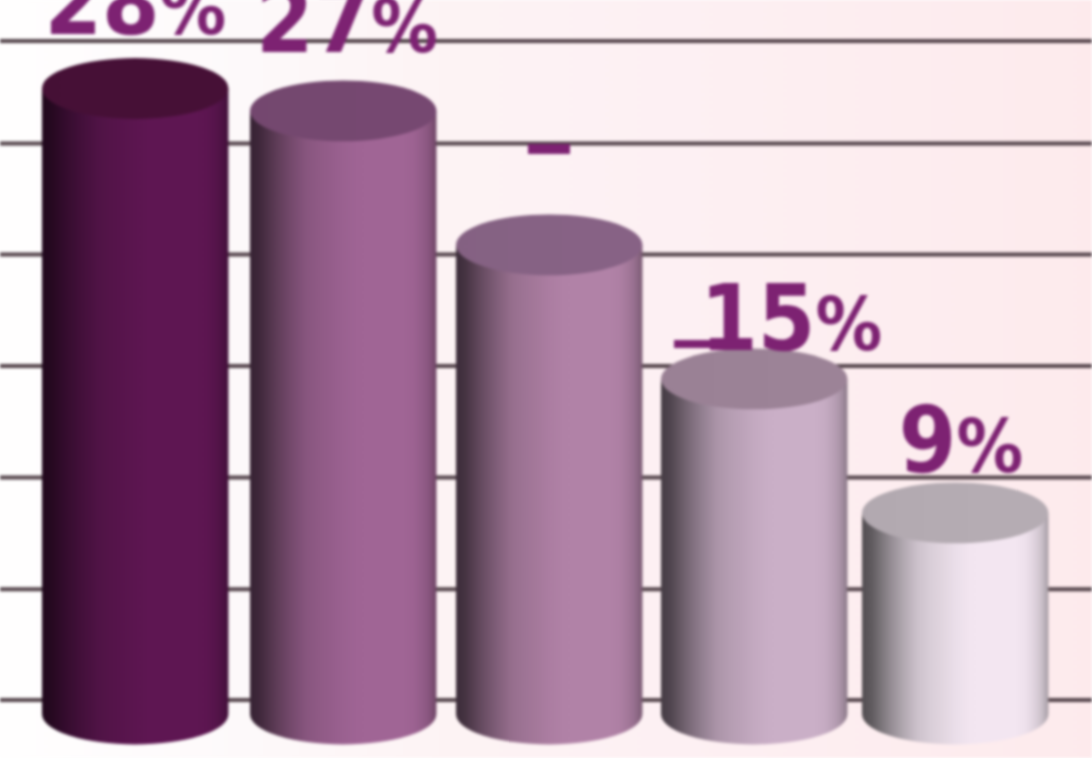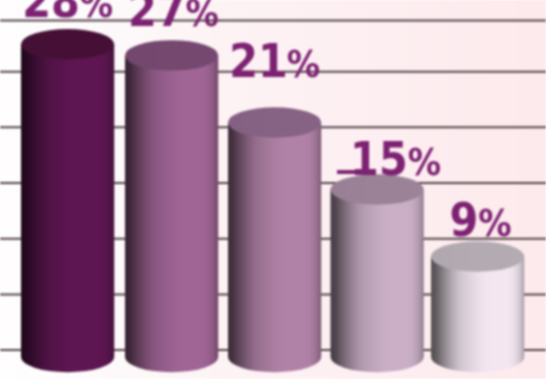--- a/index.html
+++ b/index.html
@@ -187,20 +187,19 @@
           </g>
           <g>
             <path d="M 431 256.47 L 431 357 A 46.6 15.2 0 0 0 524.2 357 L 524.2 256.47 Z" fill="url(#body-grad-4)"></path>
             <ellipse cx="477.6" cy="256.47" rx="46.6" ry="15.2" fill="url(#top-grad-4)"></ellipse>
           </g>
         </g>
     </svg>
 
     <div class="value-label" id="label-0" style="left: 22.2px; top: -22.2px; color: rgb(125, 34, 114);"><span class="num">28</span><span class="pct">%</span></div>
     <div class="value-label" id="label-1" style="left: 128px; top: -12.7px; color: rgb(125, 34, 114);"><span class="num">27</span><span class="pct">%</span></div>
-    <div class="value-label" id="label-2" style="left: 229.2px; top: 38.3px; color: rgb(125, 34, 114);"><span class="num">21</span><span class="pct">%</span></div>
     <div class="value-label" id="label-3" style="left: 330.1px; top: 135.5px; color: rgb(125, 34, 114); margin-left: 20px;"><span class="num">15</span><span class="pct">%</span></div>
     <div class="value-label" id="label-4" style="left: 449.4px; top: 196.9px; color: rgb(125, 34, 114);"><span class="num">9</span><span class="pct">%</span></div>
 
   <div class="one-foot" style="left: 264.475px; top: 72.4px; width: 20.6px; height: 4.9px; background: rgb(125, 34, 114);"></div>
       <div class="one-foot" style="left: 336.592px; top: 169.6px; width: 20.6px; height: 4.9px; background: rgb(125, 34, 114);"></div>
     </div>
 </div>
 
 </body></html>

